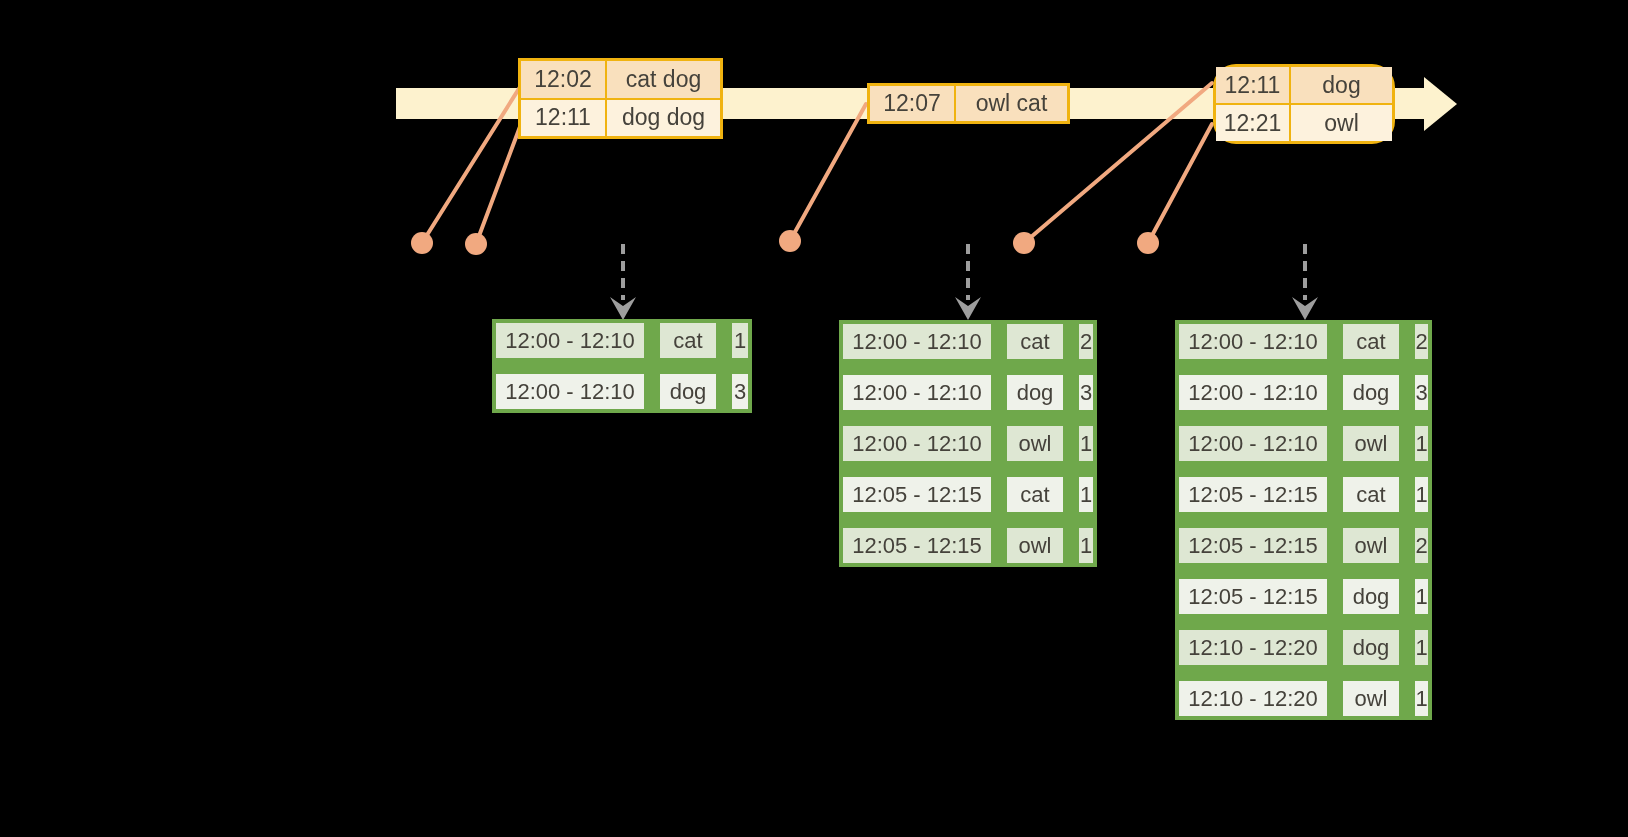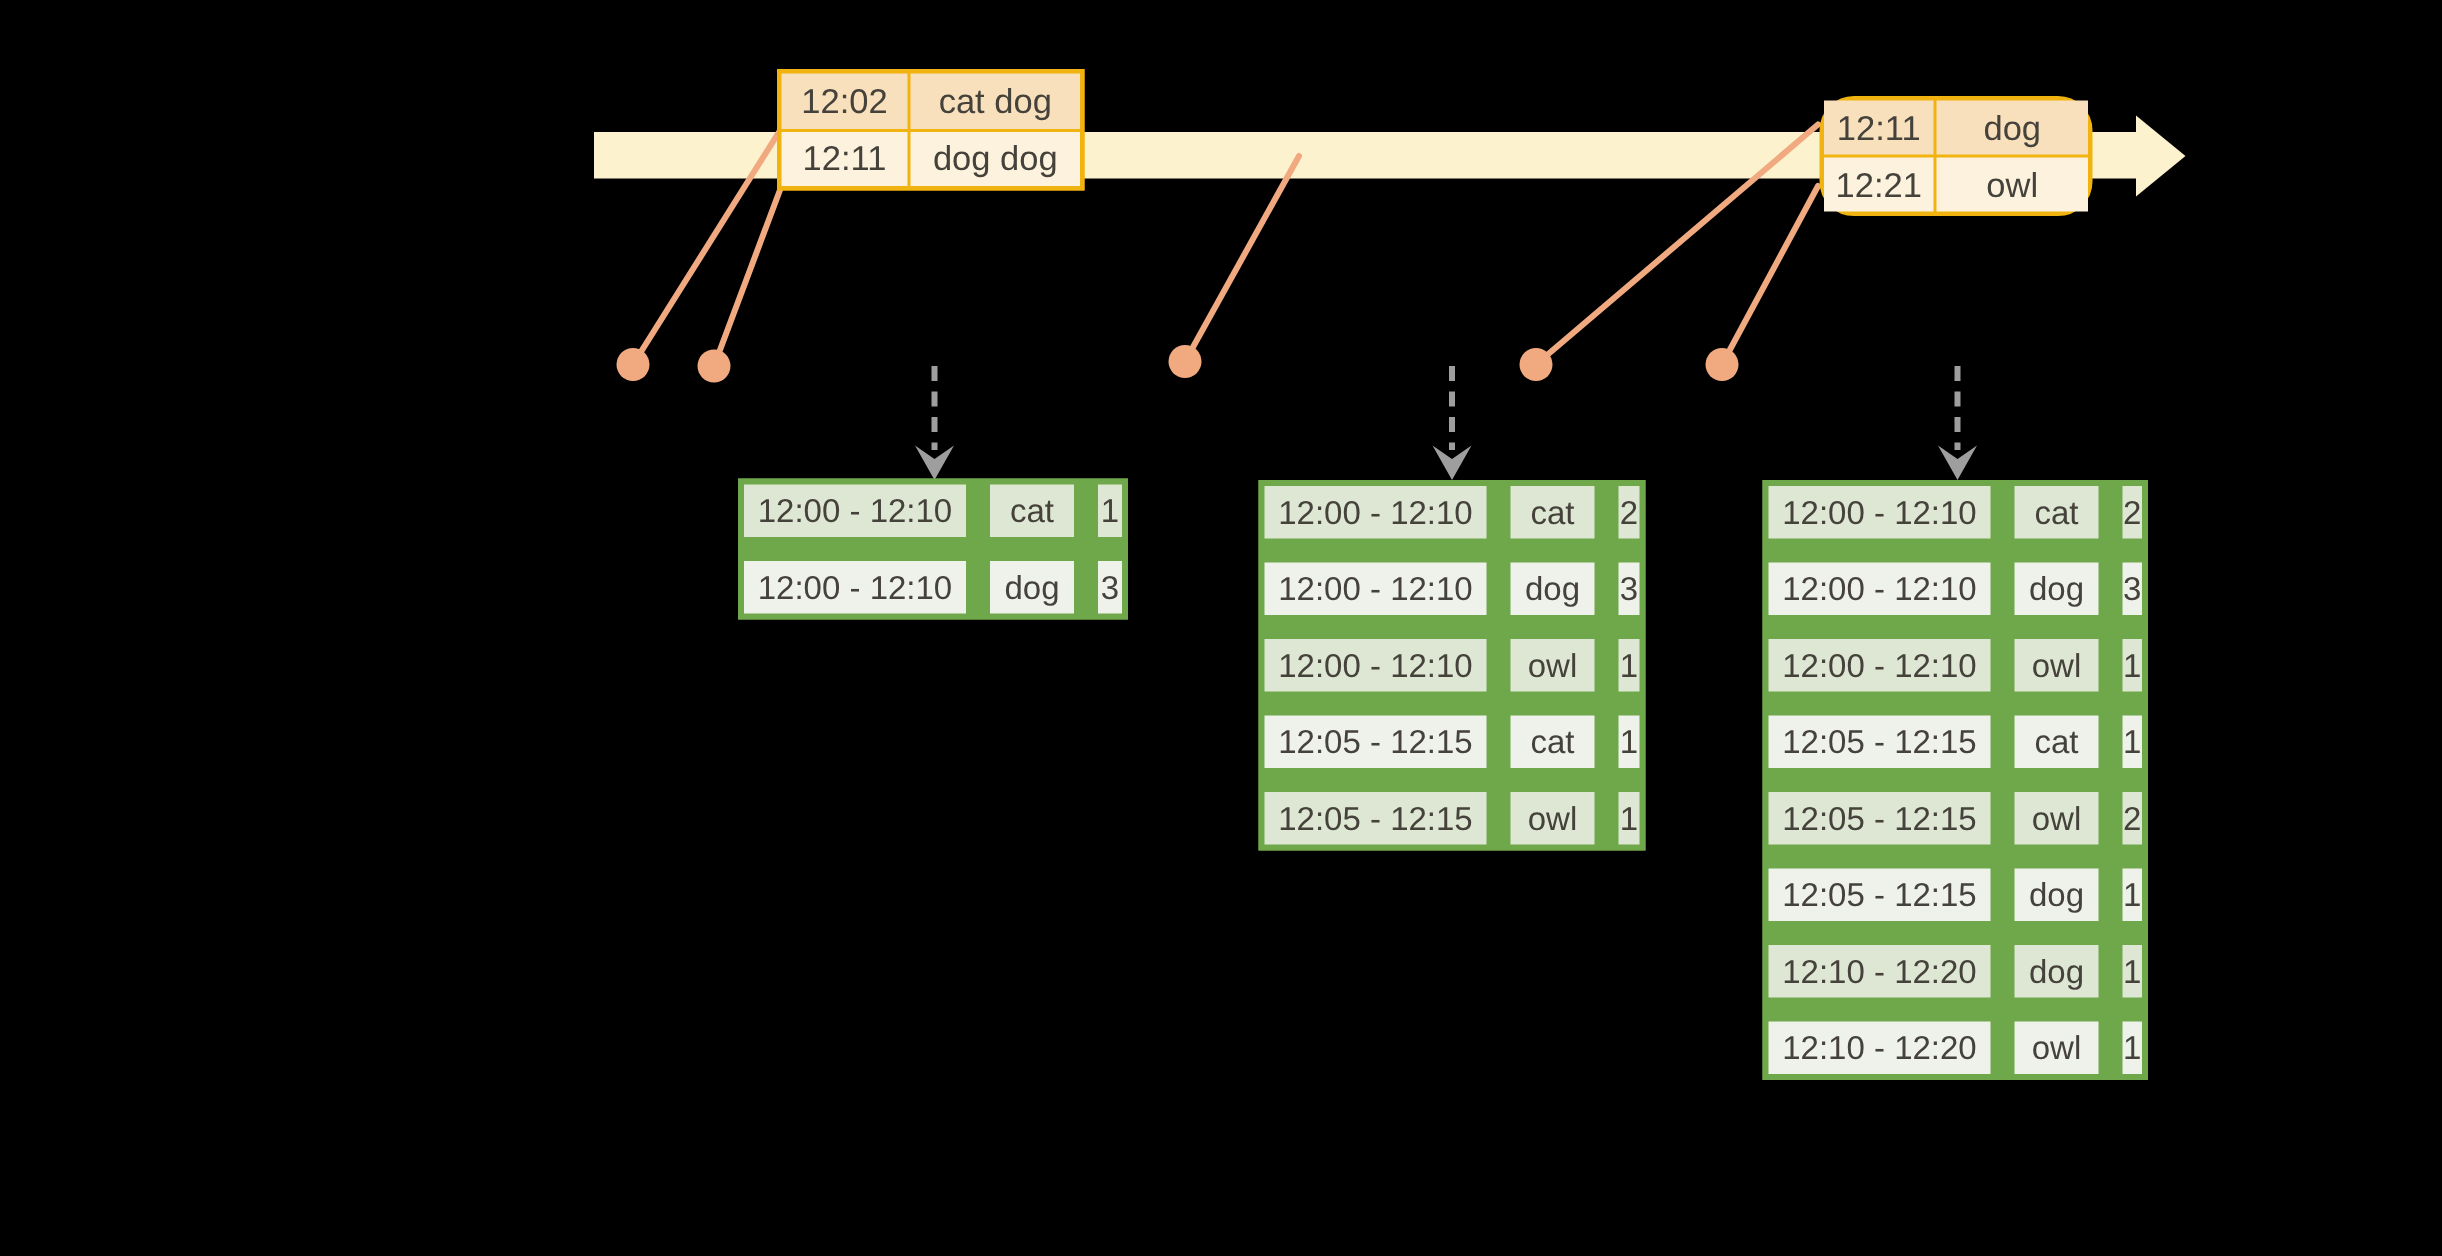--- a/index.html
+++ b/index.html
@@ -81,27 +81,31 @@
       <polygon points="610,297 623,306 636,297 623,320" fill="var(--arrow-gray)"></polygon>
 
       <line x1="968" y1="244" x2="968" y2="300" stroke="var(--arrow-gray)" stroke-width="4" stroke-dasharray="10 7"></line>
       <polygon points="955,297 968,306 981,297 968,320" fill="var(--arrow-gray)"></polygon>
 
       <line x1="1305" y1="244" x2="1305" y2="300" stroke="var(--arrow-gray)" stroke-width="4" stroke-dasharray="10 7"></line>
       <polygon points="1292,297 1305,306 1318,297 1305,320" fill="var(--arrow-gray)"></polygon>
     </g>
   </svg>
 
-  <div class="event-box" style="left:518px;top:46px;width:199px;height:75px;grid-template-columns:84px 1fr;grid-auto-rows:1fr;">
+  <div class="event-box" style="left:518px;top:58px;width:199px;height:75px;grid-template-columns:84px 1fr;grid-auto-rows:1fr;">
       <div class="cell fill-odd">12:02</div>
       <div class="cell fill-odd">cat dog</div>
       <div class="cell fill-even">12:11</div>
       <div class="cell fill-even">dog dog</div>
     </div>
 
+  <div class="event-box" style="left:867px;top:83px;width:197px;height:35px;grid-template-columns:84px 1fr;grid-auto-rows:1fr;">
+      <div class="cell fill-odd">12:07</div>
+      <div class="cell fill-odd">owl cat</div>
+    </div>
 
   <div class="event-box" style="left:1213px;top:64px;width:176px;height:74px;grid-template-columns:73px 1fr;grid-auto-rows:1fr;border-radius:23px;">
       <div class="cell fill-odd">12:11</div>
       <div class="cell fill-odd">dog</div>
       <div class="cell fill-even">12:21</div>
       <div class="cell fill-even">owl</div>
     </div>
 
   <div class="result-table" style="left:492px;top:319px;width:252px;">
       <div class="tcell fill-odd">12:00 - 12:10</div>

